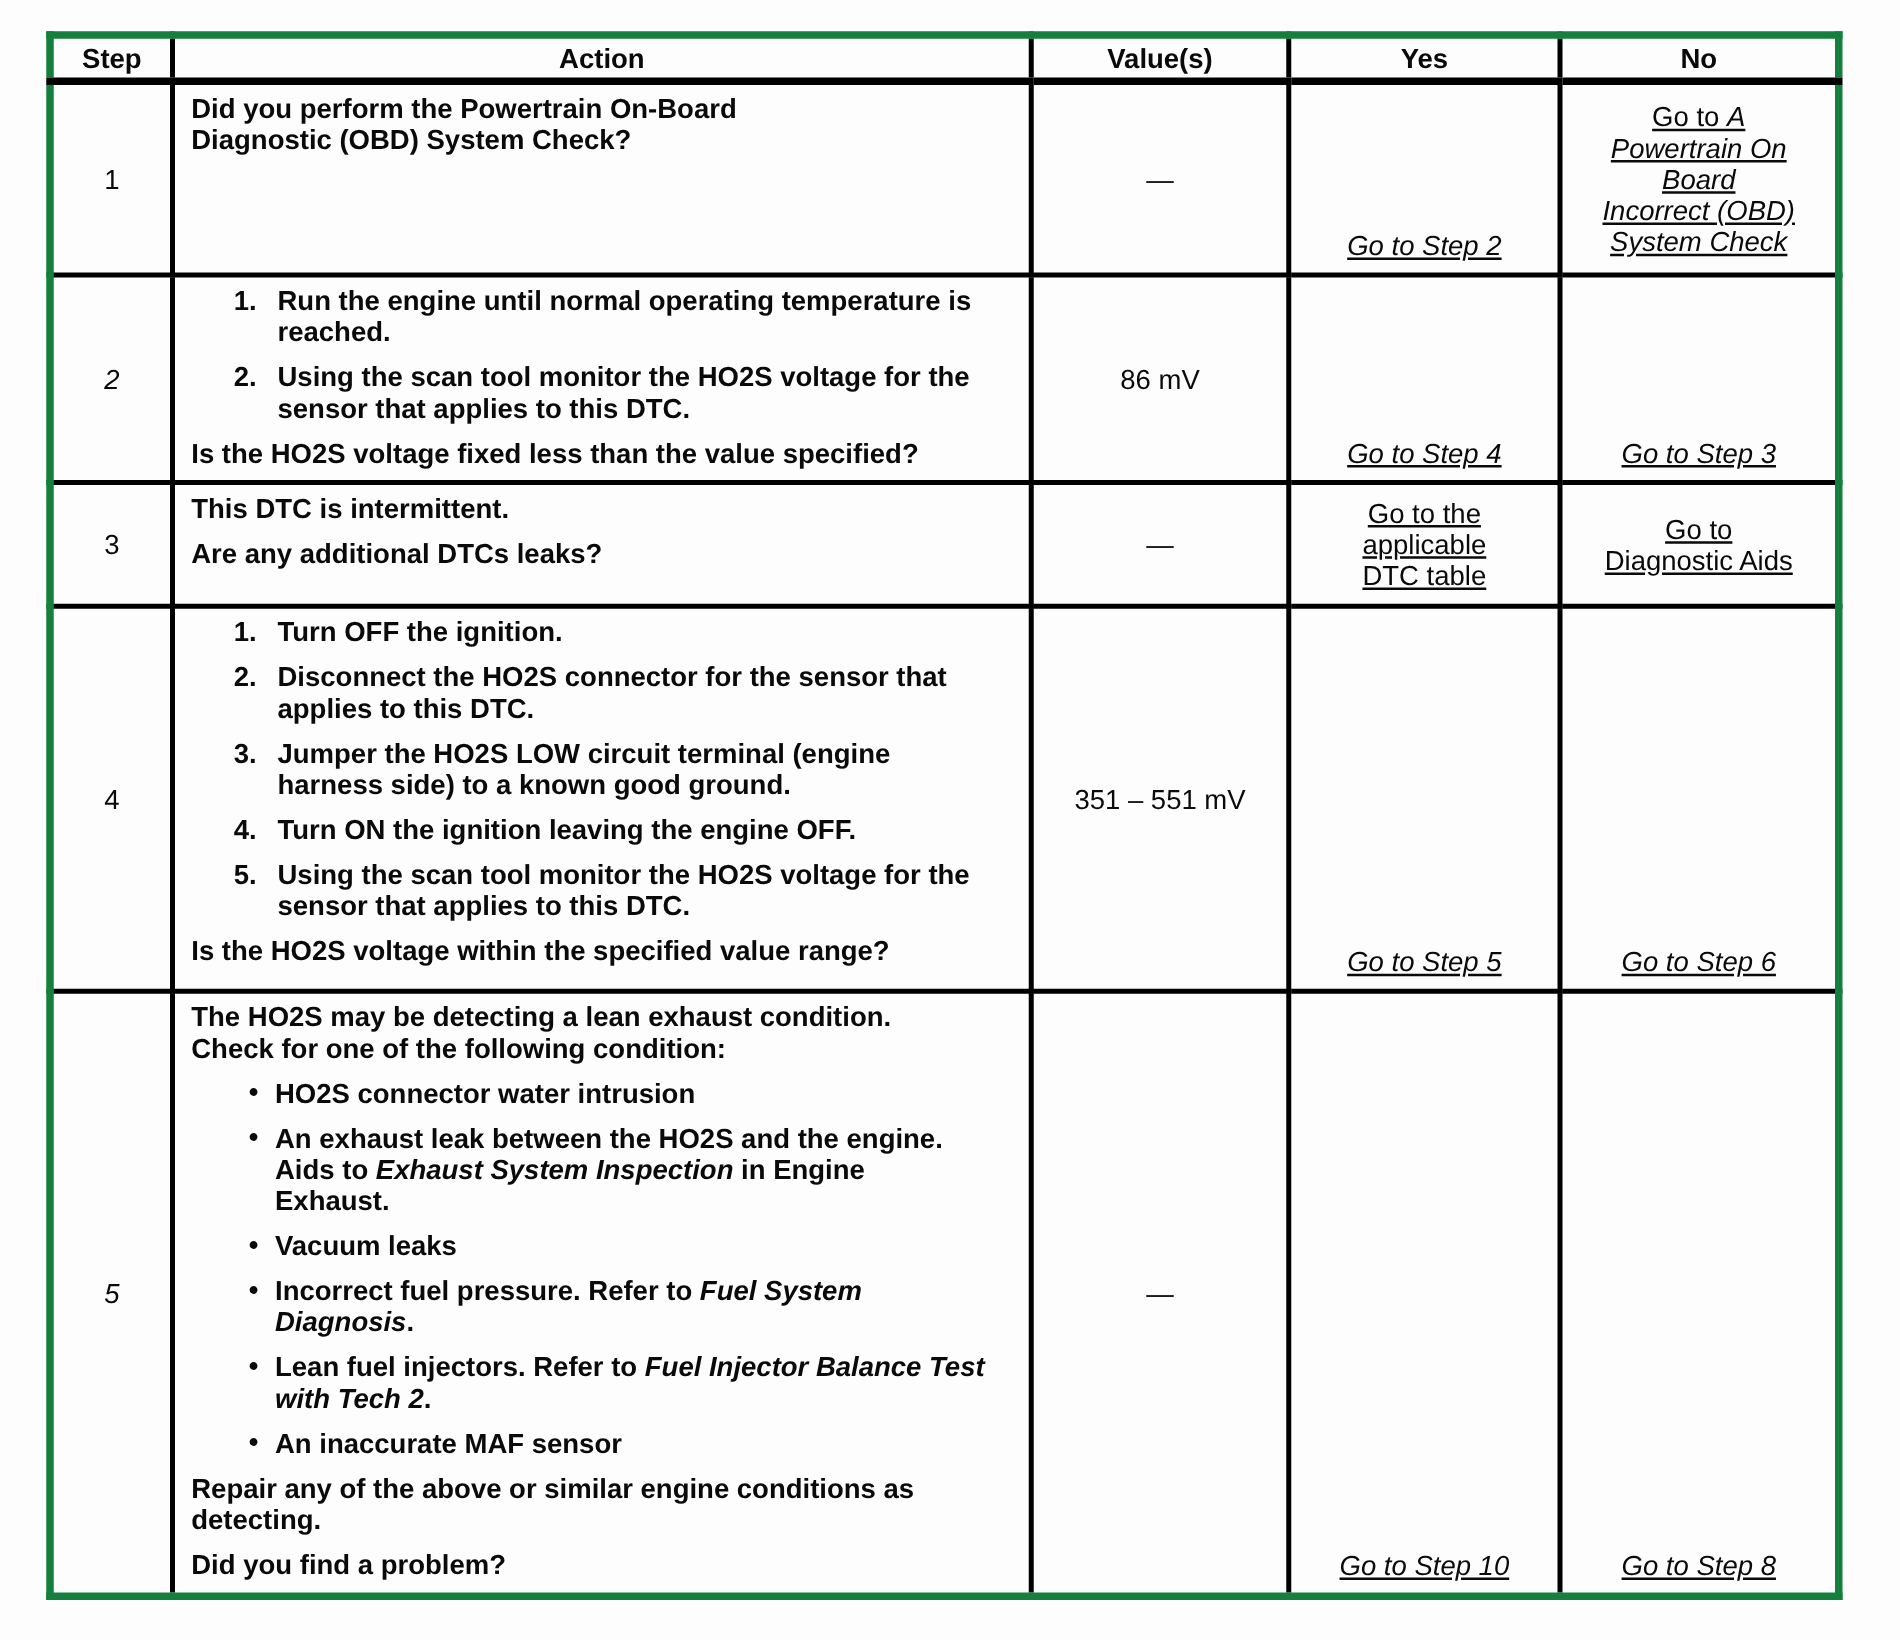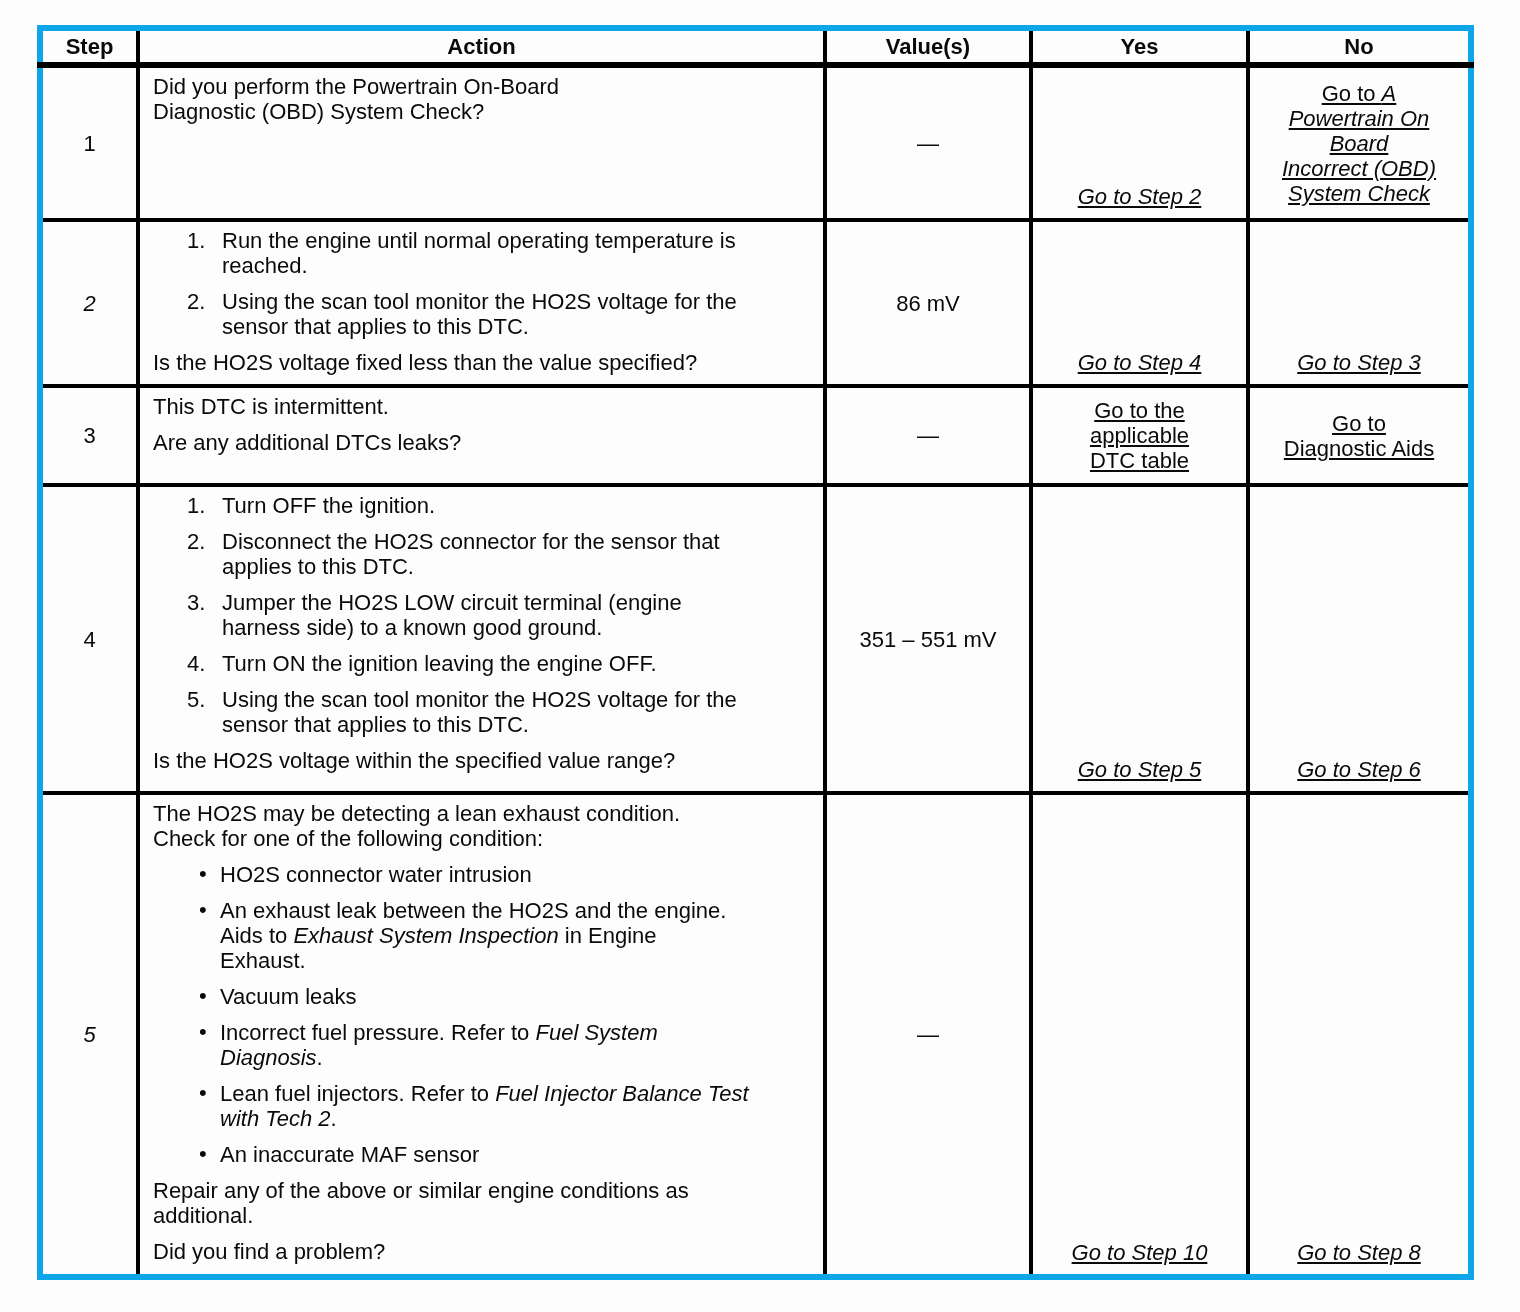--- a/index.html
+++ b/index.html
@@ -5,37 +5,37 @@
   html,body{margin:0;padding:0;}
   .page{
     width:1520px;height:1312px;position:relative;
     background:#fdfdfd;
     font-family:"Liberation Sans",sans-serif;
     color:#0a0a0a;
   }
   table.diag{
     position:absolute;left:37px;top:25px;width:1431px;
     border-collapse:collapse;table-layout:fixed;
-    border:6px solid #0ea5e9;
+    border:6px solid #15803d;
   }
   th{
     border:4px solid #000;border-bottom:6px solid #000;
     font-size:22px;font-weight:bold;text-align:center;vertical-align:middle;
     padding:2px 0;
   }
   thead tr{height:37px;}
   tbody tr:nth-child(1){height:155px;}
   tbody tr:nth-child(2){height:166px;}
   tbody tr:nth-child(3){height:99px;}
   tbody tr:nth-child(4){height:308px;}
   tbody tr:nth-child(5){height:484px;}
   td{border:4px solid #000;font-size:22px;line-height:25px;}
   td.step{text-align:center;vertical-align:middle;font-size:22px;}
   td.step.it{font-style:italic;}
-  td.action{vertical-align:top;padding:6px 10px 6px 13px;}
+  td.action{vertical-align:top;padding:6px 10px 6px 13px;font-weight:bold;}
   td.value{text-align:center;vertical-align:middle;}
   td.decision{text-align:center;}
   td.decision.bottom{vertical-align:bottom;padding-bottom:9px;text-decoration:underline;}
   td.decision.middle{vertical-align:middle;padding:2px 4px;text-decoration:underline;}
   .block{margin-top:11px;position:relative;}
   .block:first-child{margin-top:0;}
   .block.num{padding-left:69px;}
   .block.num .marker{position:absolute;left:34px;top:0;}
   .block.bullet{padding-left:67px;}
   .block.bullet .marker{position:absolute;left:46px;top:-1px;}
@@ -110,21 +110,21 @@
         <tr>
           <td class="step it">5</td>
           <td class="action">
             <div class="block"><span><span>The HO2S may be detecting a lean exhaust condition.</span><br><span>Check for one of the following condition:</span></span></div>
             <div class="block bullet"><span class="marker">•</span><span><span>HO2S connector water intrusion</span></span></div>
             <div class="block bullet"><span class="marker">•</span><span><span>An exhaust leak between the HO2S and the engine.</span><br><span>Aids to </span><i>Exhaust System Inspection</i><span> in Engine</span><br><span>Exhaust.</span></span></div>
             <div class="block bullet"><span class="marker">•</span><span><span>Vacuum leaks</span></span></div>
             <div class="block bullet"><span class="marker">•</span><span><span>Incorrect fuel pressure. Refer to </span><i>Fuel System</i><br><i>Diagnosis</i><span>.</span></span></div>
             <div class="block bullet"><span class="marker">•</span><span><span>Lean fuel injectors. Refer to </span><i>Fuel Injector Balance Test</i><br><i>with Tech 2</i><span>.</span></span></div>
             <div class="block bullet"><span class="marker">•</span><span><span>An inaccurate MAF sensor</span></span></div>
-            <div class="block"><span><span>Repair any of the above or similar engine conditions as</span><br><span>additional.</span></span></div>
+            <div class="block"><span><span>Repair any of the above or similar engine conditions as</span><br><span>detecting.</span></span></div>
             <div class="block"><span><span>Did you find a problem?</span></span></div>
           </td>
           <td class="value">—</td>
           <td class="decision bottom"><i>Go to Step 10</i></td>
           <td class="decision bottom"><i>Go to Step 8</i></td>
         </tr>
       </tbody>
   </table>
 </div>
 

